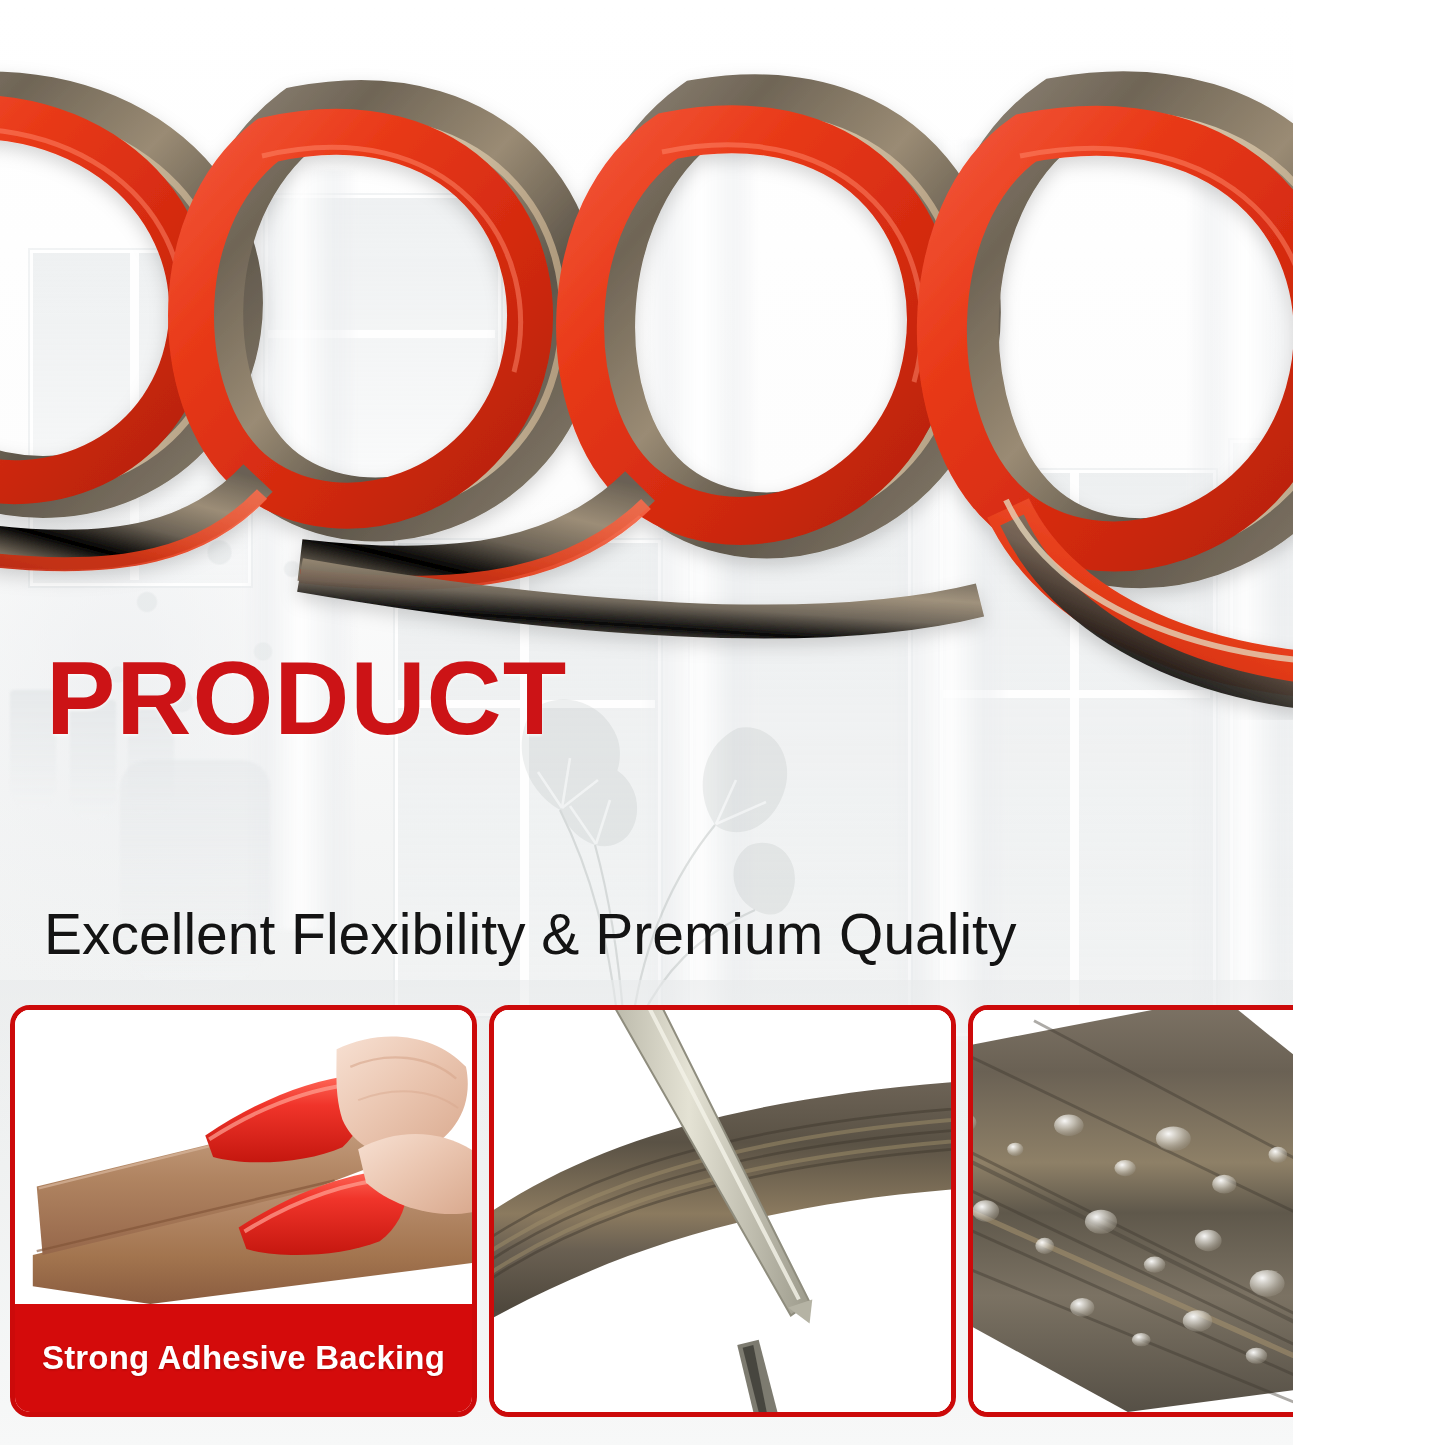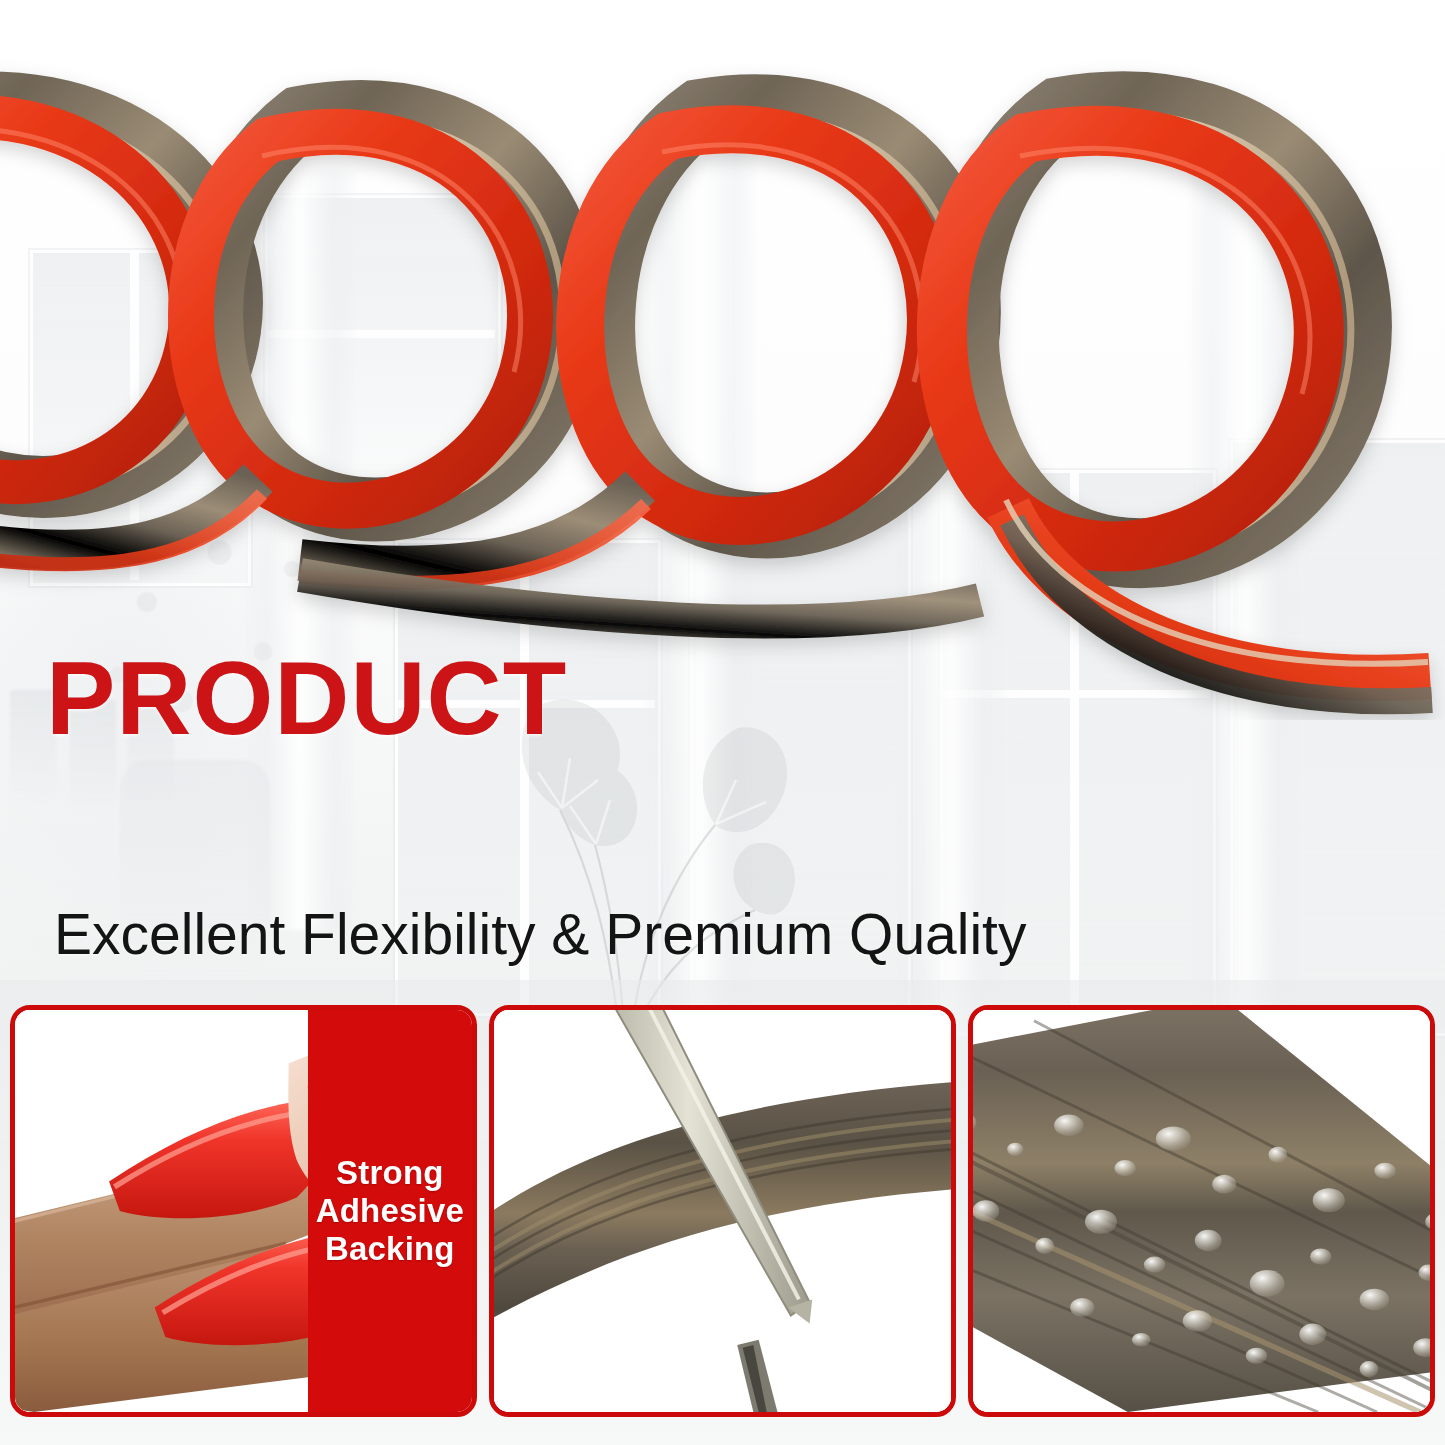--- a/index.html
+++ b/index.html
@@ -6,21 +6,21 @@
     margin: 0;
     padding: 0;
     background: #ffffff;
   }
   body {
     font-family: "Liberation Sans", sans-serif;
   }
 
   #page {
     position: relative;
-    width: 1445px;
+    width: 1293px;
     height: 1445px;
     overflow: hidden;
     background: #f9a8d4;
   }
 
   
   .bg-scene {
     position: absolute;
     inset: 0;
     background: linear-gradient(180deg, #ffffff 0%, #fdfdfd 34%, #f4f5f5 58%, #eef0f0 78%, #f7f8f8 100%);
@@ -143,40 +143,39 @@
   }
   .subtitle {
     position: absolute;
     left: 44px;
     top: 905px;
     color: #141414;
     font-size: 57px;
     line-height: 1.05;
     white-space: nowrap;
     text-shadow: 0 1px 2px rgba(255,255,255,0.8);
-    margin-left: 10px;
   }
 
   
   .feature-row {
     position: absolute;
     left: 0;
     top: 1005px;
     width: 1445px;
     height: 412px;
     display: flex;
     gap: 12px;
     padding: 0 10px;
     box-sizing: border-box;
   }
   .feature-card {
     position: relative;
     flex: 1 1 0;
     display: flex;
-    flex-direction: row;
+    flex-direction: column;
     border: 5px solid #CC0A0A;
     border-radius: 20px;
     background: #ffffff;
     overflow: hidden;
     box-sizing: border-box;
   }
   .feature-photo {
     position: relative;
     flex: 1 1 auto;
     background: #ffffff;

